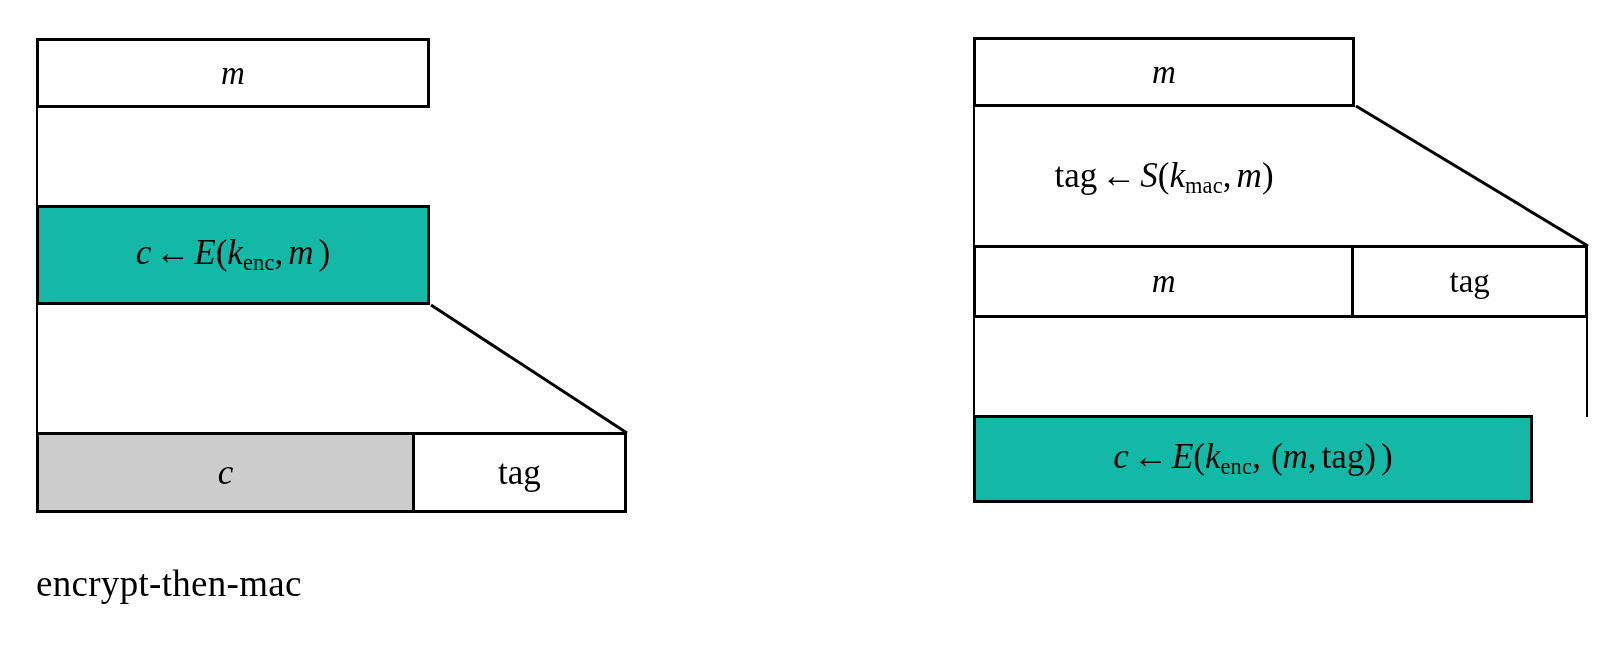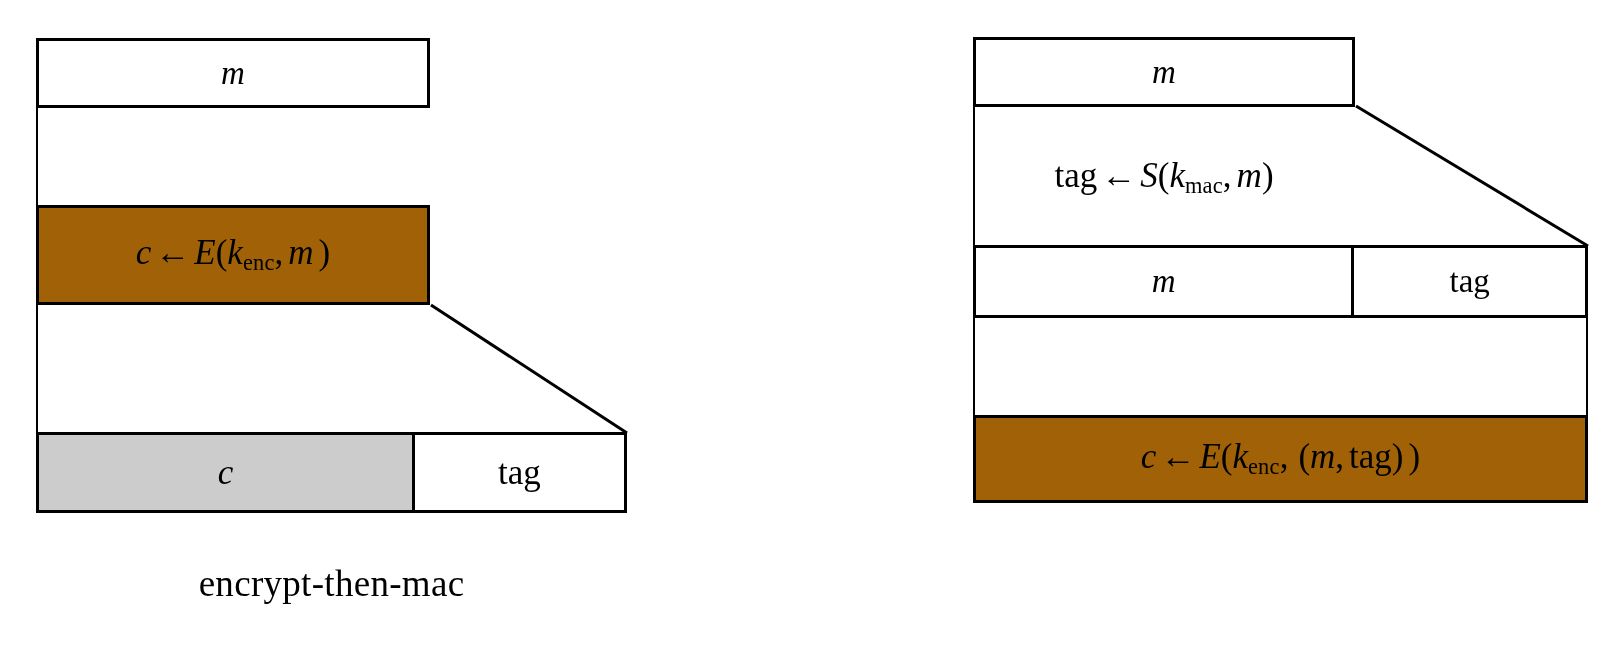--- a/index.html
+++ b/index.html
@@ -29,21 +29,21 @@
     position: absolute;
     box-sizing: border-box;
     border: 3px solid #000000;
     background: #ffffff;
     display: flex;
     align-items: center;
     justify-content: center;
     white-space: nowrap;
   }
   .box.shaded {
-    background: #a16207;
+    background: #14b8a6;
   }
 
   
   .split {
     position: absolute;
     box-sizing: border-box;
     border: 3px solid #000000;
     display: flex;
     background: #ffffff;
   }
@@ -69,21 +69,20 @@
     position: absolute;
     white-space: nowrap;
     display: flex;
     align-items: center;
     justify-content: center;
   }
 
   .caption {
     position: absolute;
     white-space: nowrap;
-    text-align: center;
     font-size: 37px;
     letter-spacing: 0.3px;
   }
 
   
   .math { font-size: 33px; line-height: 1; }
   .mathbig { font-size: 35px; line-height: 1; }
   .var {
     font-style: italic;
     font-family: "Liberation Serif", "DejaVu Serif", serif;
@@ -148,21 +147,21 @@
     <div class="cell divider-right" style="width:382px;">
       <span class="math var">m</span>
     </div>
     <div class="cell" style="width:233px;">
       <span class="math rm">tag</span>
     </div>
   </div>
 
   <div class="rail" style="left:1586px; top:316px; width:2px; height:101px;"></div>
 
-  <div class="box shaded" style="left:973px; top:415px; width:615px; height:88px;">
+  <div class="box shaded" style="left:973px; top:415px; width:560px; height:88px;">
     <span class="mathbig"><span class="var">c</span><span class="arrow">←</span><span class="var">E</span><span class="rm">(</span><span class="var">k</span><span class="sub">enc</span><span class="rm">,</span><span class="thinspace"></span><span class="thinspace"></span><span class="rm">(</span><span class="var">m</span><span class="rm">,</span><span class="thinspace"></span><span class="rm">tag</span><span class="rm">)</span><span class="thinspace"></span><span class="rm">)</span></span>
   </div>
 
 
   <svg class="overlay" viewBox="0 0 1614 648">
 
     <line x1="431" y1="305" x2="627" y2="433" stroke="#000000" stroke-width="3"></line>
 
     <line x1="1356" y1="106" x2="1588" y2="246" stroke="#000000" stroke-width="3"></line>
   </svg>

